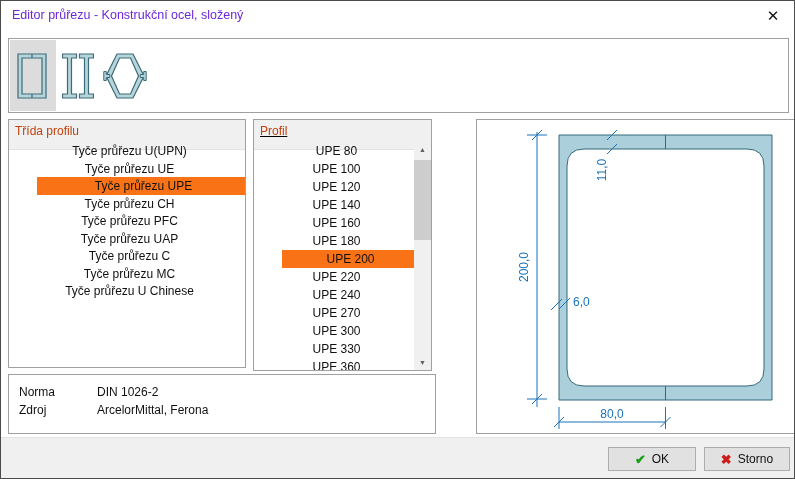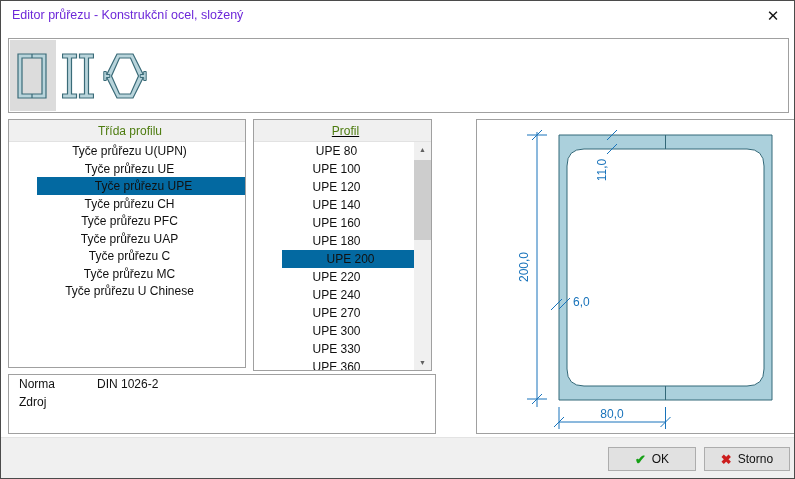--- a/index.html
+++ b/index.html
@@ -18,37 +18,37 @@
     background:#ffffff; border:1px solid #a0a0a0; }
   .tool-cell { position:absolute; top:1px; left:1px; width:46px; height:71px; background:#dcdcdc; }
   .tool-btn { position:absolute; top:14px; cursor:pointer; }
   .tb1 { left:8px; } .tb2 { left:53px; } .tb3 { left:94px; }
   
   .panel { position:absolute; background:#ffffff; border:1px solid #a0a0a0; }
   .p-class { left:7px;  top:118px; width:238px; height:249px; }
   .p-prof  { left:252px; top:118px; width:179px; height:252px;text-decoration:underline; }
   .p-info  { left:7px;  top:373px; width:428px; height:60px; }
   .p-draw  { left:443px; top:118px; width:345px; height:315px;margin-left:32px; }
-  .list-header { height:22px; background:#f0f0f0; border-bottom:1px solid #e2e2e2;
-    font-size:12px; color:#4d7c0f; padding:4px 0 0 6px;text-align:center; }
+  .list-header { height:30px; background:#f0f0f0; border-bottom:1px solid #e2e2e2;
+    font-size:12px; color:#c2410c; padding:4px 0 0 6px; }
   .list-body { position:absolute; left:0; right:0; top:22px; bottom:0; overflow:hidden;text-align:center; }
   .p-prof .list-body { right:17px; }
   .list-row { height:17.5px; font-size:12px; color:#111; padding:2px 0 0 5px;
     white-space:nowrap; cursor:default; }
   .p-prof .list-row { height:18px; }
-  .list-row.selected { background:#0369a1;margin-left:28px; }
+  .list-row.selected { background:#f97316;margin-left:28px; }
   
   .scrollbar { position:absolute; top:22px; right:0; bottom:0; width:17px; background:#f0f0f0; }
   .sb-btn { position:absolute; left:0; width:17px; height:15px; font-size:7px; color:#606060;
     text-align:center; line-height:15px; cursor:pointer; }
   .sb-up { top:0; } .sb-down { bottom:0; }
   .sb-thumb { position:absolute; left:0; top:18px; width:17px; height:80px; background:#cdcdcd; cursor:pointer; }
   
   .info-row { display:flex; font-size:12px; color:#111; padding:2px 0 0 10px; height:18px; }
-  .info-row:first-child { margin-top:0; }
+  .info-row:first-child { margin-top:8px; }
   .info-label { width:78px; }
   
   .footer { position:absolute; left:0; bottom:0; width:100%; height:41px;
     background:#f0f0f0; border-top:1px solid #e3e3e3; }
   .btn { position:absolute; top:9px; height:24px; background:#e1e1e1; border:1px solid #adadad;
     font-size:12px; color:#111; display:flex; align-items:center; justify-content:center;
     gap:6px; cursor:pointer; font-family:"Liberation Sans", sans-serif; }
   .btn-ok { left:607px; width:88px; }
   .btn-cancel { left:703px; width:86px; }
   .glyph-ok { color:#16a016; font-weight:bold; font-size:13px; }
@@ -129,20 +129,21 @@
     </div>
   </div>
 
   <div class="panel p-info">
     <div class="info-row">
       <span class="info-label">Norma</span>
       <span>DIN 1026-2</span>
     </div>
     <div class="info-row">
       <span class="info-label">Zdroj</span>
+      <span>ArcelorMittal, Ferona</span>
     </div>
   </div>
 
   <div class="panel p-draw">
     <svg width="343" height="313" viewBox="0 0 343 313">
 
       <path d="M82,15 H295 V280 H82 Z
                M107,29 L270,29 Q287,29 287,46 L287,249 Q287,266 270,266 L107,266 Q90,266 90,249 L90,46 Q90,29 107,29 Z" fill="#abd0dc" stroke="#336878" stroke-width="1" fill-rule="evenodd"></path>
       <path d="M188.5,15 V29 M188.5,266 V280" stroke="#336878" stroke-width="1"></path>
 

